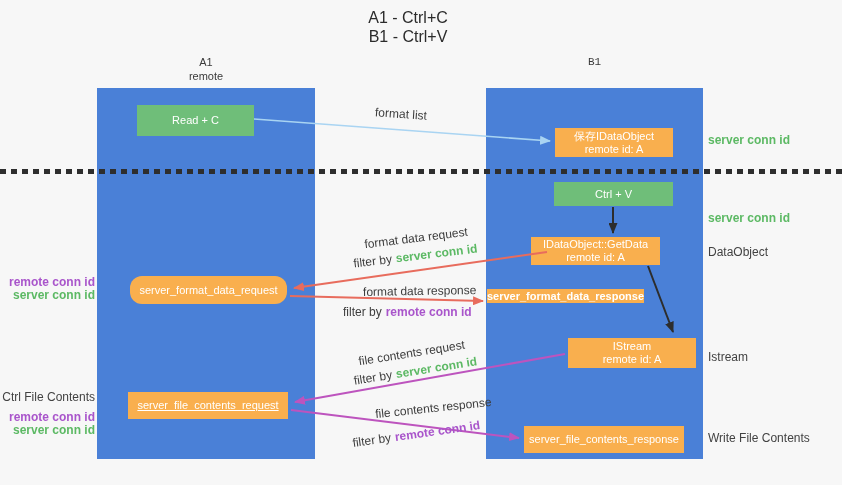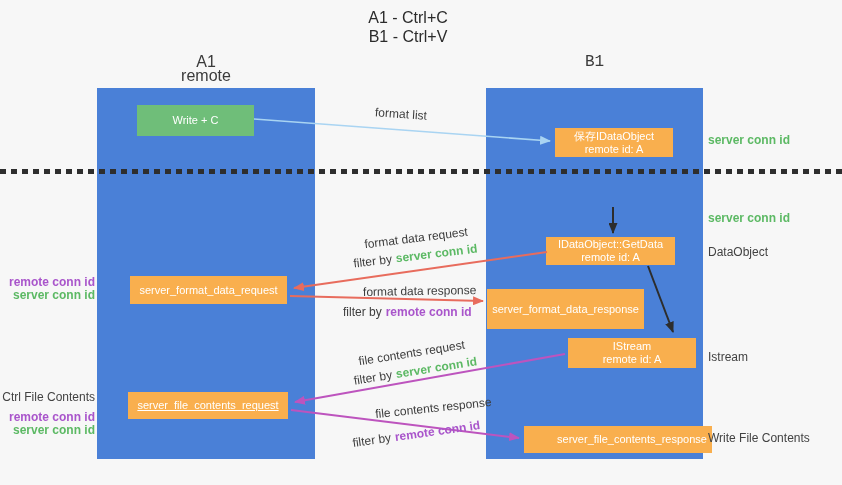--- a/index.html
+++ b/index.html
@@ -9,21 +9,21 @@
   }
   #canvas{
     position:relative;width:842px;height:485px;background:#f7f7f7;
     overflow:hidden;font-family:"Liberation Sans","DejaVu Sans",sans-serif;
   }
   .title{
     position:absolute;top:8px;left:0;width:842px;text-align:center;
     font-size:16px;line-height:19px;color:#2b2b2b;transform:translateX(-13px);
   }
   .col-header{
-    position:absolute;text-align:center;font-size:16px;line-height:14px;color:#3a3a3a;
+    position:absolute;text-align:center;font-size:11px;line-height:14px;color:#3a3a3a;
   }
   .column{
     position:absolute;top:88px;height:371px;background:#4a80d7;
   }
   .dotline{
     position:absolute;left:0;top:169px;width:842px;height:5px;
     background:repeating-linear-gradient(to right,#2e2e2e 0 6px,transparent 6px 11px);
   }
   .node{
     position:absolute;display:flex;flex-direction:column;align-items:center;justify-content:center;
@@ -64,52 +64,55 @@
   <div class="col-header" style="left:486px;top:55px;width:217px;font-family:Liberation Mono, monospace;">
     <div>B1</div>
   </div>
 
   <div class="column" style="left:97px;width:218px;"></div>
   <div class="column" style="left:486px;width:217px;"></div>
 
   <div class="dotline"></div>
 
   <div class="node green" style="left:137px;top:105px;width:117px;height:31px;">
-    <span>Write + C</span>
+    <span>Read + C</span>
   </div>
 
   <div class="node orange" style="left:555px;top:128px;width:118px;height:29px;">
     <span>保存IDataObject</span>
     <span>remote id: A</span>
   </div>
 
+  <div class="node green" style="left:554px;top:182px;width:119px;height:24px;">
+    <span>Ctrl + V</span>
+  </div>
 
-  <div class="node orange" style="left:546px;top:237px;width:129px;height:28px;">
+  <div class="node orange" style="left:531px;top:237px;width:129px;height:28px;">
     <span>IDataObject::GetData</span>
     <span>remote id: A</span>
   </div>
 
-  <div class="node orange" style="left:130px;top:276px;width:157px;height:28px;">
+  <div class="node orange" style="left:130px;top:276px;width:157px;height:28px;border-radius:12px;">
     <span>server_format_data_request</span>
   </div>
 
-  <div class="node orange" style="left:487px;top:289px;width:157px;height:40px;">
+  <div class="node orange" style="left:487px;top:289px;width:157px;height:14px;font-weight:bold;">
     <span>server_format_data_response</span>
   </div>
 
   <div class="node orange" style="left:568px;top:338px;width:128px;height:30px;">
     <span>IStream</span>
     <span>remote id: A</span>
   </div>
 
   <div class="node orange" style="left:128px;top:392px;width:160px;height:27px;text-decoration:underline;">
     <span>server_file_contents_request</span>
   </div>
 
-  <div class="node orange" style="left:524px;top:426px;width:160px;height:27px;padding-left:28px;">
+  <div class="node orange" style="left:524px;top:426px;width:160px;height:27px;">
     <span>server_file_contents_response</span>
   </div>
 
   <svg class="arrows" width="842" height="485" viewBox="0 0 842 485">
     <defs>
       <marker id="ah-blue" markerWidth="11" markerHeight="9" refX="10" refY="4.5" orient="auto" markerUnits="userSpaceOnUse">
         <path d="M0,0 L11,4.5 L0,9 z" fill="#a9d4f2"></path>
       </marker>
       <marker id="ah-black" markerWidth="11" markerHeight="9" refX="10" refY="4.5" orient="auto" markerUnits="userSpaceOnUse">
         <path d="M0,0 L11,4.5 L0,9 z" fill="#2d2d2d"></path>

